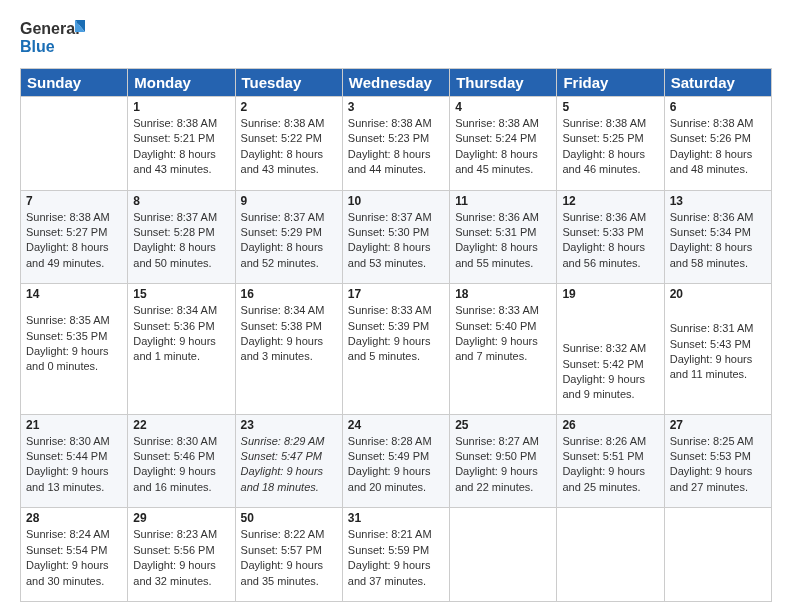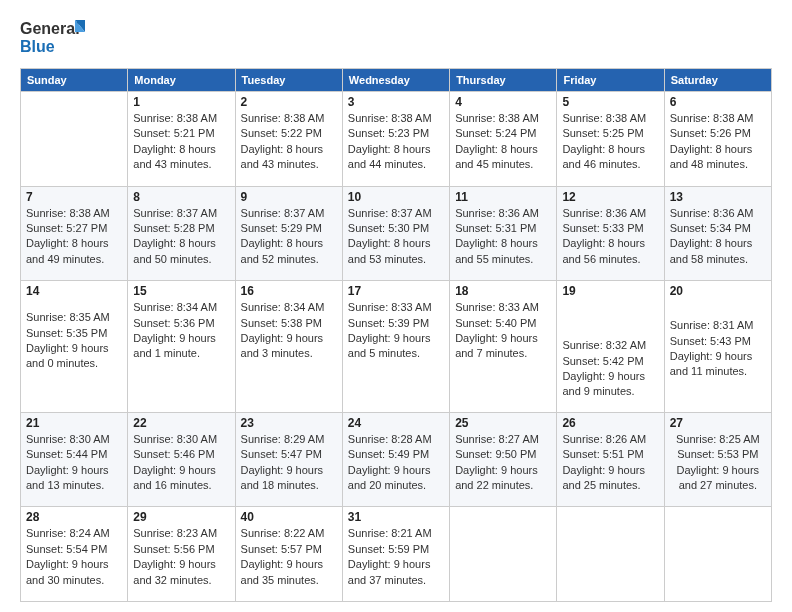--- a/index.html
+++ b/index.html
@@ -43,21 +43,21 @@
       margin-top: 2px;
     }
     .calendar {
       width: 100%;
       border-collapse: collapse;
       flex: 1;
     }
     .calendar th {
       background: #2563b0;
       color: #fff;
-      font-size: 11px;
+      font-size: 15px;
       font-weight: bold;
       padding: 5px 6px;
       text-align: left;
       border: 1px solid #ccc;
     }
     .calendar td {
       border: 1px solid #ccc;
       vertical-align: top;
       padding: 3px 5px;
       font-size: 9.5px;
@@ -272,21 +272,21 @@
           </td>
           <td>
             <div class="day-number">22</div>
             <div class="day-info" style="white-space: pre-line;">Sunrise: 8:30 AM
 Sunset: 5:46 PM
 Daylight: 9 hours
 and 16 minutes.</div>
           </td>
           <td>
             <div class="day-number">23</div>
-            <div class="day-info" style="white-space: pre-line;">Sunrise: 8:29 AM
+            <div class="day-info" style="white-space: pre-line; font-style: italic;">Sunrise: 8:29 AM
 Sunset: 5:47 PM
 Daylight: 9 hours
 and 18 minutes.</div>
           </td>
           <td>
             <div class="day-number">24</div>
             <div class="day-info" style="white-space: pre-line;">Sunrise: 8:28 AM
 Sunset: 5:49 PM
 Daylight: 9 hours
 and 20 minutes.</div>
@@ -300,21 +300,21 @@
           </td>
           <td>
             <div class="day-number">26</div>
             <div class="day-info" style="white-space: pre-line;">Sunrise: 8:26 AM
 Sunset: 5:51 PM
 Daylight: 9 hours
 and 25 minutes.</div>
           </td>
           <td>
             <div class="day-number">27</div>
-            <div class="day-info" style="white-space: pre-line; text-align: center;">Sunrise: 8:25 AM
+            <div class="day-info" style="white-space: pre-line;">Sunrise: 8:25 AM
 Sunset: 5:53 PM
 Daylight: 9 hours
 and 27 minutes.</div>
           </td>
         </tr>
         <tr>
           <td>
             <div class="day-number">28</div>
             <div class="day-info" style="white-space: pre-line;">Sunrise: 8:24 AM
 Sunset: 5:54 PM
@@ -322,21 +322,21 @@
 and 30 minutes.</div>
           </td>
           <td>
             <div class="day-number">29</div>
             <div class="day-info" style="white-space: pre-line;">Sunrise: 8:23 AM
 Sunset: 5:56 PM
 Daylight: 9 hours
 and 32 minutes.</div>
           </td>
           <td>
-            <div class="day-number">40</div>
+            <div class="day-number">50</div>
             <div class="day-info" style="white-space: pre-line;">Sunrise: 8:22 AM
 Sunset: 5:57 PM
 Daylight: 9 hours
 and 35 minutes.</div>
           </td>
           <td>
             <div class="day-number">31</div>
             <div class="day-info" style="white-space: pre-line;">Sunrise: 8:21 AM
 Sunset: 5:59 PM
 Daylight: 9 hours

